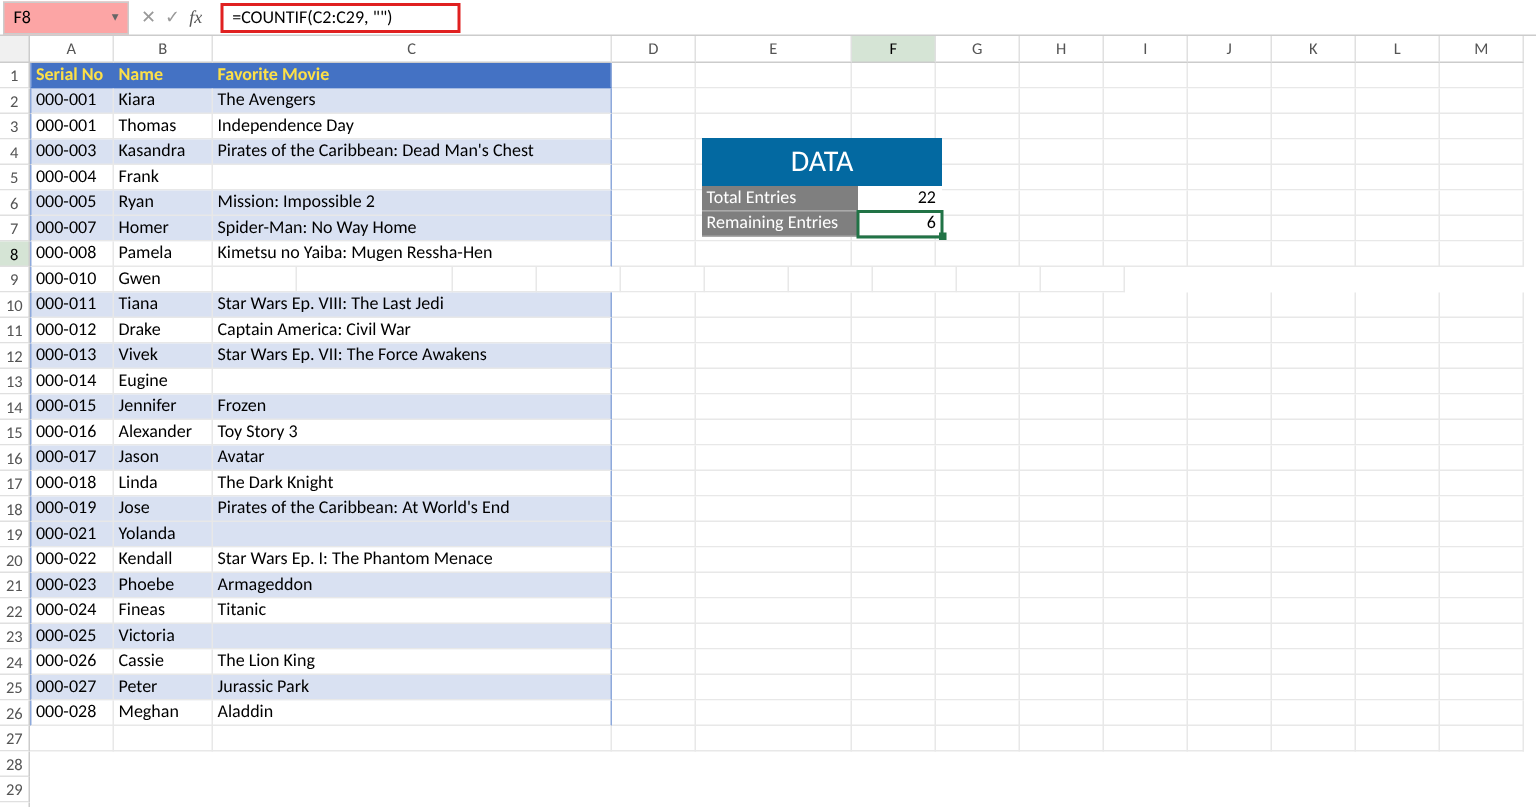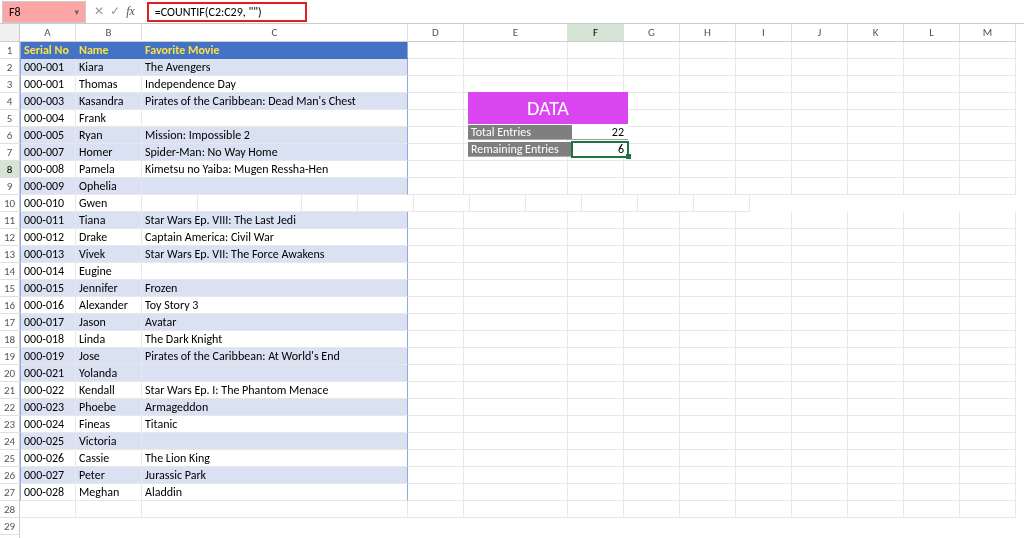--- a/index.html
+++ b/index.html
@@ -146,33 +146,32 @@
   .table-left-border { border-left: 1px solid #8EA9DB; }
 
   
   .data-box {
     position: absolute;
     top: 68px; 
     left: 448px; 
     font-size: 12px;
   }
   .data-title {
-    background: #d946ef;
+    background: #0369a1;
     color: #fff;
     font-size: 20px;
     font-weight: 500;
     text-align: center;
     padding: 4px 16px;
     width: 160px;
     font-family: Calibri, Arial, sans-serif;
   }
   .data-row {
     display: flex;
     height: 17px;
-    align-items: center;
   }
   .data-label {
     width: 104px;
     background: #7f7f7f;
     color: #fff;
     padding: 0 3px;
     display: flex;
     align-items: center;
     border-bottom: 1px solid #aaa;
   }
@@ -385,35 +384,20 @@
           <div class="c wF"></div>
           <div class="c wG"></div>
           <div class="c wH"></div>
           <div class="c wI"></div>
           <div class="c wJ"></div>
           <div class="c wK"></div>
           <div class="c wL"></div>
           <div class="c wM"></div>
         </div>
         <div class="r">
-          <div class="c wA band table-left-border">000-009</div>
-          <div class="c wB band">Ophelia</div>
-          <div class="c wC band table-right-border"></div>
-          <div class="c wD"></div>
-          <div class="c wE"></div>
-          <div class="c wF"></div>
-          <div class="c wG"></div>
-          <div class="c wH"></div>
-          <div class="c wI"></div>
-          <div class="c wJ"></div>
-          <div class="c wK"></div>
-          <div class="c wL"></div>
-          <div class="c wM"></div>
-        </div>
-        <div class="r">
           <div class="c wA table-left-border">000-010</div>
           <div class="c wB">Gwen</div>
           <div class="c wD"></div>
           <div class="c wE"></div>
           <div class="c wF"></div>
           <div class="c wG"></div>
           <div class="c wH"></div>
           <div class="c wI"></div>
           <div class="c wJ"></div>
           <div class="c wK"></div>

